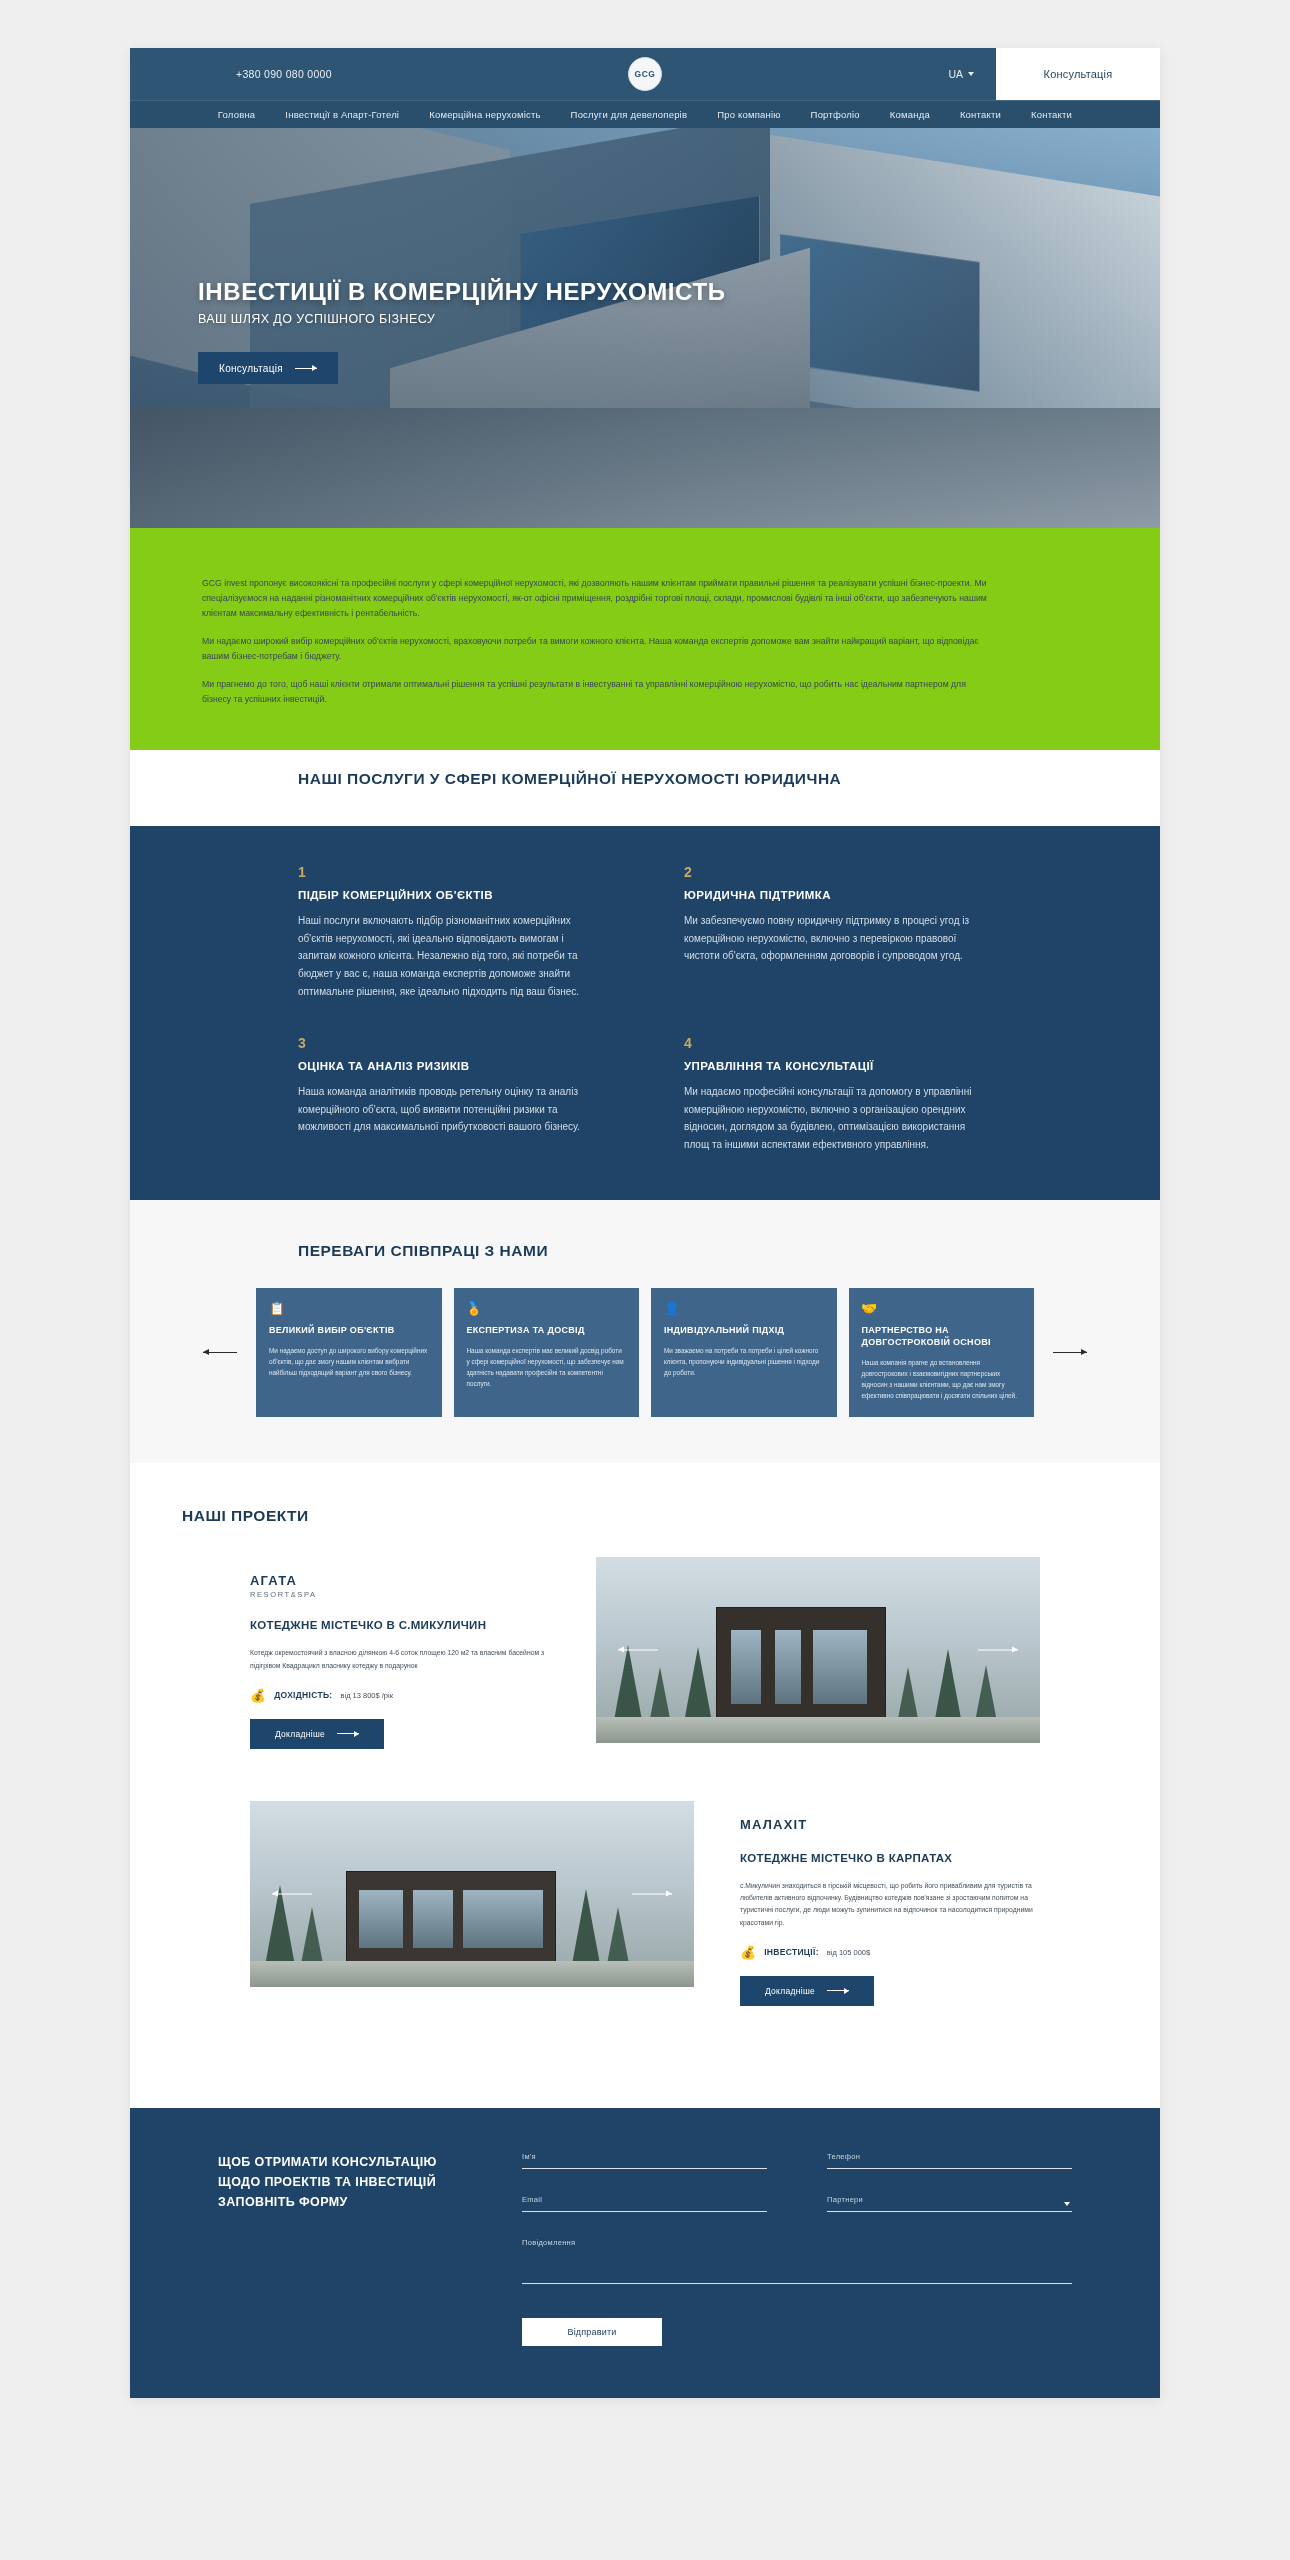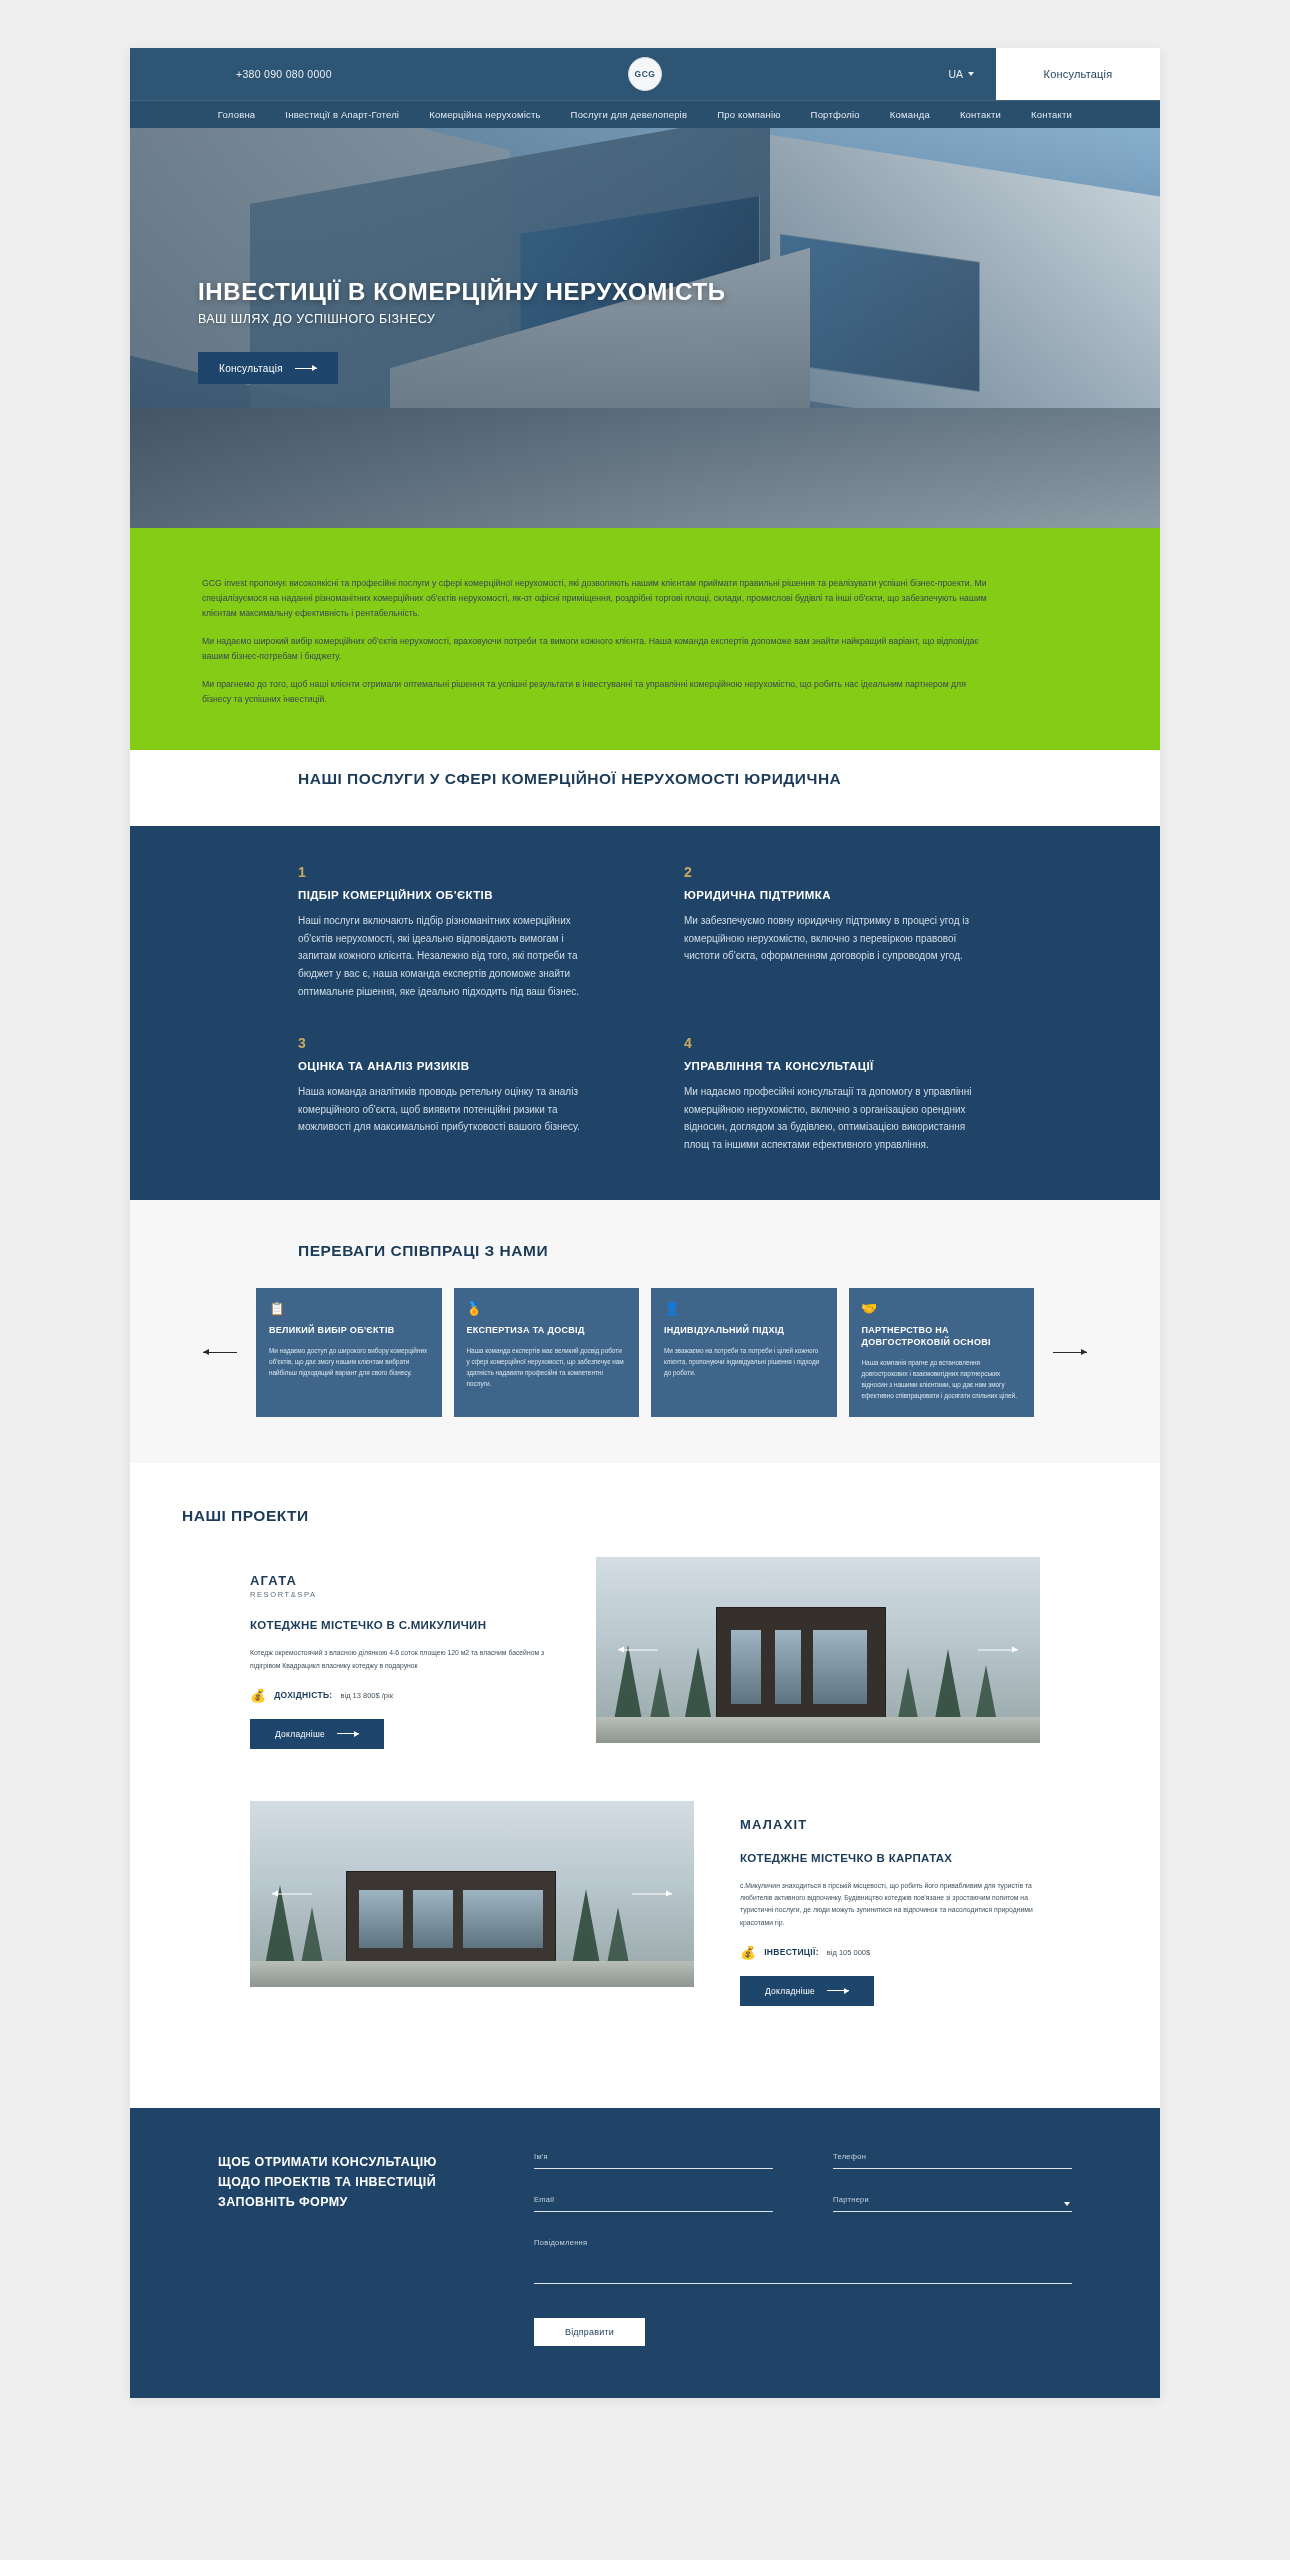--- a/index.html
+++ b/index.html
@@ -375,21 +375,21 @@
     border-left: 6px solid #fff;
     border-top: 3.5px solid transparent;
     border-bottom: 3.5px solid transparent;
   }
 
   
   .contact {
     background: #1f4468;
     padding: 44px 88px 52px 88px;
     display: flex;
-    gap: 56px;
+    gap: 44px;
     color: #fff;
   }
   .contact .head {
     width: 260px;
     font-size: 12.5px;
     font-weight: 700;
     line-height: 1.62;
     letter-spacing: .4px;
   }
   .form {
@@ -418,21 +418,21 @@
     position: absolute;
     right: 2px; bottom: 6px;
     width: 0; height: 0;
     border-left: 3.5px solid transparent;
     border-right: 3.5px solid transparent;
     border-top: 4px solid #ffffff;
   }
   .field.full { grid-column: 1 / -1; }
   .submit {
     grid-column: 1 / -1;
-    width: 111px; height: 28px;
+    width: 140px; height: 28px;
     background: #ffffff;
     color: #1b3b58;
     font-size: 9px;
     display: flex; align-items: center; justify-content: center;
     letter-spacing: .2px;
     margin-top: 8px;
   }
 </style>
 </head>
 <body>

